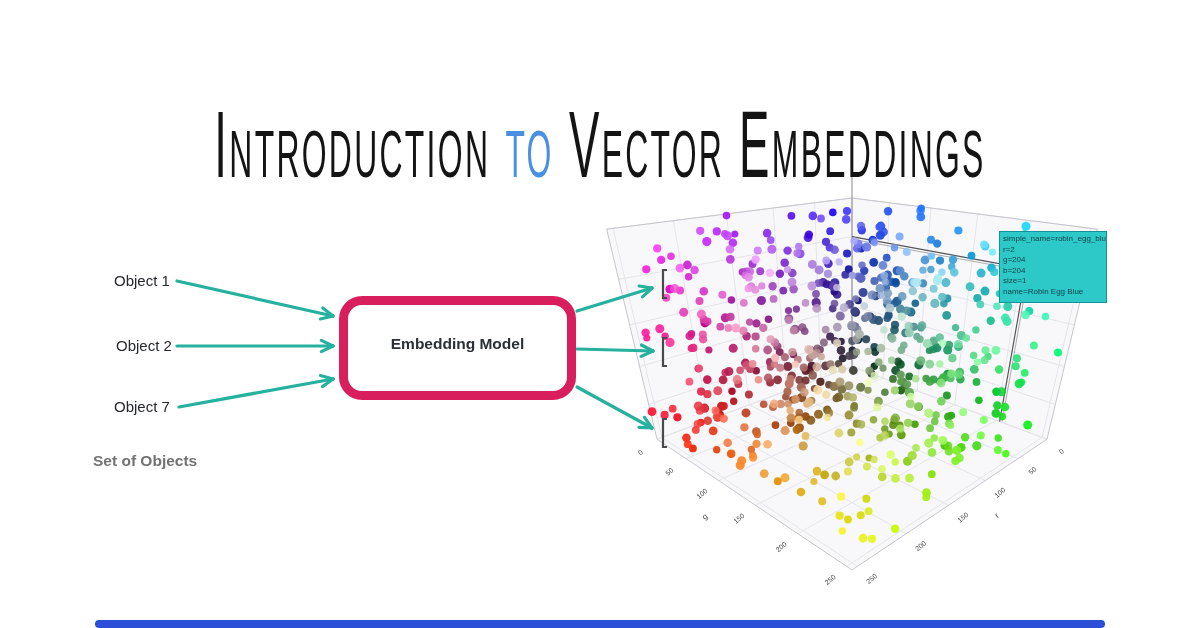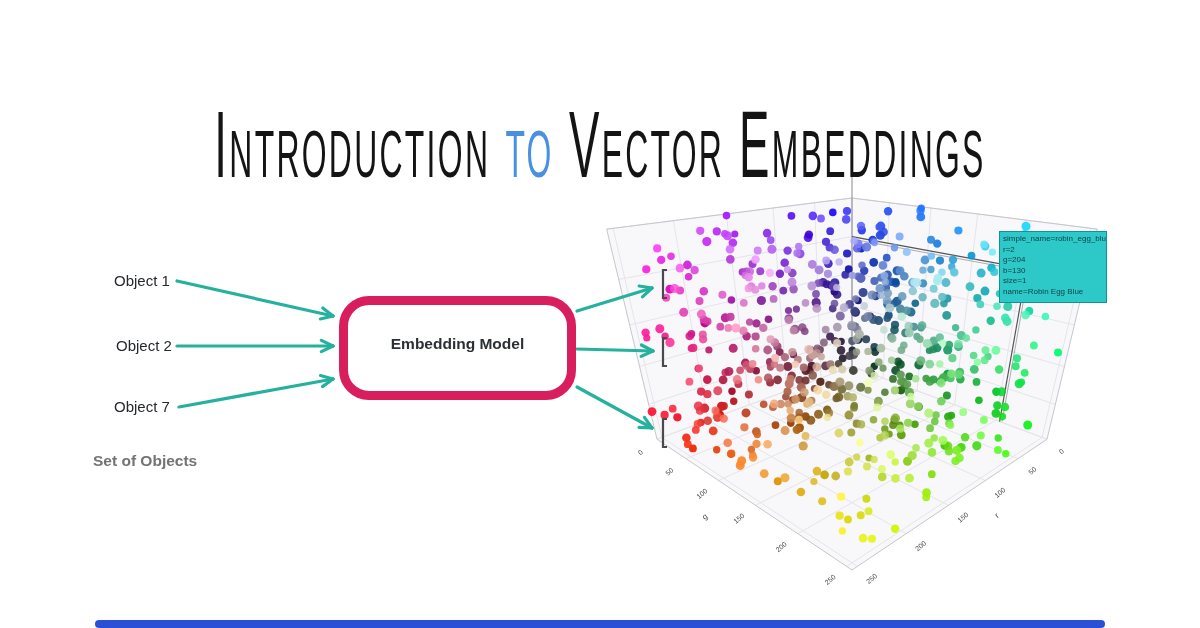--- a/index.html
+++ b/index.html
@@ -789,27 +789,27 @@
       </g>
     </svg>
 
   <h1 class="title"><span>Introduction</span><span class="gap" id="title-accent" style="color: rgb(74, 144, 226);">to</span><span class="gap">Vector Embeddings</span></h1>
 
   <div class="obj-label" style="left:114px;top:272px">Object 1</div>
   <div class="obj-label" style="left:116px;top:337px">Object 2</div>
   <div class="obj-label" style="left:114px;top:398px">Object 7</div>
   <div class="caption-label" style="left:93px;top:452px">Set of Objects</div>
 
-  <div class="embed-box" id="embed-box" style="border-color: rgb(216, 30, 92);">
+  <div class="embed-box" id="embed-box" style="border-color: rgb(216, 30, 92); border-radius: 23px;">
     <div class="box-text">Embedding Model</div>
   </div>
 
   <div class="tooltip" id="hover-tooltip" style="background: rgb(45, 201, 201); border-color: rgb(15, 147, 152); color: rgb(17, 63, 70);">
     <div>simple_name=robin_egg_blue</div>
     <div>r=2</div>
     <div>g=204</div>
-    <div>b=130</div>
+    <div>b=204</div>
     <div>size=1</div>
     <div>name=Robin Egg Blue</div>
   </div>
 
   <div class="footer-bar" id="footer-bar" style="background: rgb(43, 80, 215);"></div>
 </div>
 
 </body></html>

